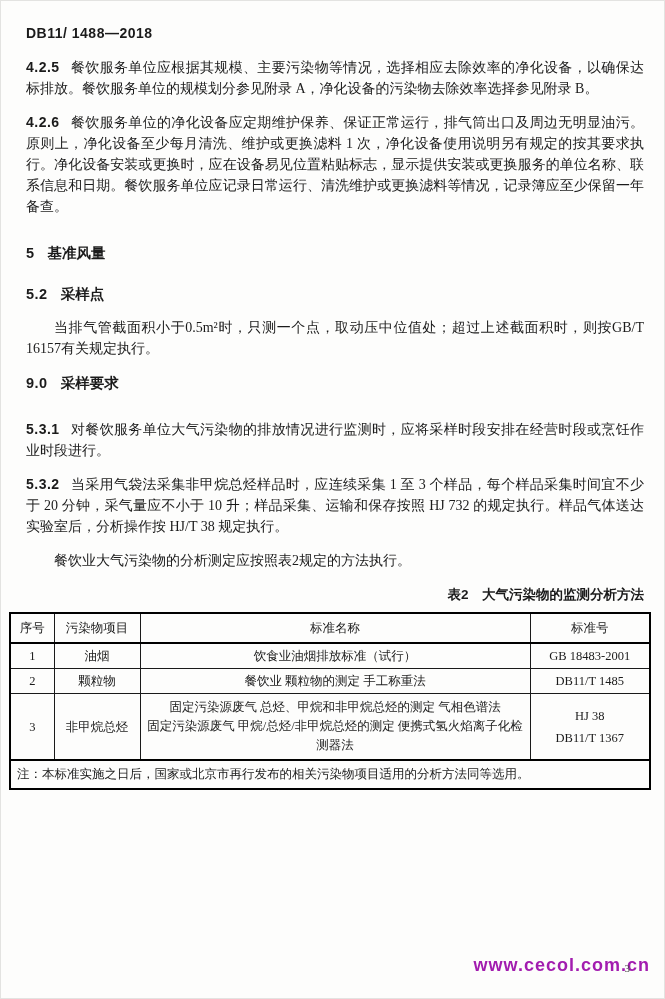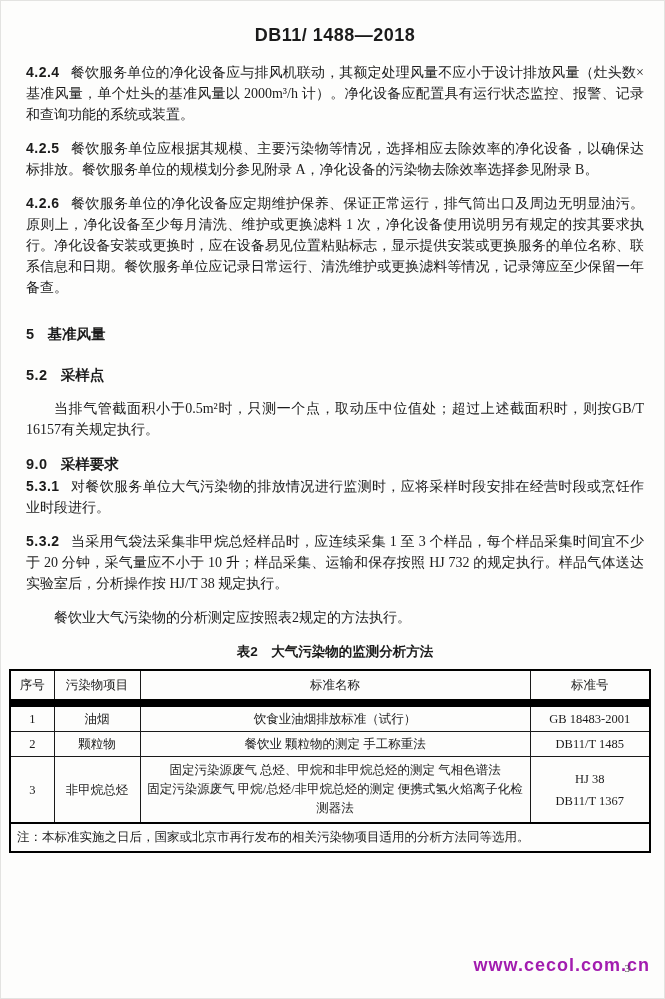--- a/index.html
+++ b/index.html
@@ -9,24 +9,24 @@
     margin:0 auto;
     background:#fdfdfc;
     border:1px solid #e3e3e1;
     box-sizing:border-box;
     padding:20px 20px 0 25px;
     overflow:hidden;
     font-family:"Liberation Serif", serif;
     color:#1b1b1b;
   }
   .doc-header {
-    text-align:center;
+    text-align:left;
     font-family:"Liberation Sans", sans-serif;
     font-weight:bold;
-    font-size:18px;
+    font-size:14px;
     letter-spacing:0.5px;
     margin:4px 0 16px 0;
   }
   .clause {
     font-size:14px; line-height:21px;
     text-align:justify;
     margin:0 0 13px 0;
   }
   .clause .num {
     font-family:"Liberation Sans", sans-serif;
@@ -49,21 +49,21 @@
   }
   .h-sec + .h-sub { margin-top:22px; }
   .h-sec .num, .h-sub .num { margin-right:13px; letter-spacing:0.5px; }
   .body-para {
     font-size:14px; line-height:21px;
     text-align:justify;
     text-indent:2em;
     margin:13px 0 12px 0;
   }
   .tbl-caption {
-    text-align:center;
+    text-align:right;
     font-family:"Liberation Sans", sans-serif;
     font-weight:bold;
     font-size:13.5px;
     margin:15px 0 8px 0;
   }
   table.std-table {
     border-collapse:collapse;
     table-layout:fixed;
     width:640px;
     margin-left:-17px;
@@ -74,21 +74,21 @@
     font-size:12.5px;
     font-weight:normal;
     line-height:18px;
     padding:3px 4px;
     text-align:center;
     vertical-align:middle;
     overflow:hidden;
   }
   table.std-table thead th {
     height:22px;
-    border-bottom:8px solid #000000;
+    border-bottom:2px solid #000000;
   }
   table.std-table td.tall { padding:4px 4px; }
   .std-line { line-height:19px; }
   .code-line { line-height:22px; }
   tr.note-row td {
     text-align:left;
     border-top:2px solid #000;
     padding:5px 6px;
     line-height:17px;
   }
@@ -109,37 +109,36 @@
     font-family:"Liberation Serif", serif;
   }
 </style>
 </head>
 <body>
 
 <div class="page">
 
   <div class="doc-header">DB11/ 1488—2018</div>
 
-  <p class="clause"><span class="num">4.2.4</span><span>餐饮服务单位的净化设备应与排风机联动，其额定处理风量不应小于设计排放风量（灶头数×基准风量，单个灶头的基准风量以 2000m³/h 计）。净化设备应配置具有运行状态监控、报警、记录和查询功能的系统或装置。</span></p>
 
   <p class="clause"><span class="num">4.2.5</span><span>餐饮服务单位应根据其规模、主要污染物等情况，选择相应去除效率的净化设备，以确保达标排放。餐饮服务单位的规模划分参见附录 A，净化设备的污染物去除效率选择参见附录 B。</span></p>
 
   <p class="clause"><span class="num">4.2.6</span><span>餐饮服务单位的净化设备应定期维护保养、保证正常运行，排气筒出口及周边无明显油污。原则上，净化设备至少每月清洗、维护或更换滤料 1 次，净化设备使用说明另有规定的按其要求执行。净化设备安装或更换时，应在设备易见位置粘贴标志，显示提供安装或更换服务的单位名称、联系信息和日期。餐饮服务单位应记录日常运行、清洗维护或更换滤料等情况，记录簿应至少保留一年备查。</span></p>
 
   <h2 class="h-sec"><span class="num">5</span><span>基准风量</span></h2>
 
 
 
   <h3 class="h-sub"><span class="num">5.2</span><span>采样点</span></h3>
 
   <p class="body-para">当排气管截面积小于0.5m²时，只测一个点，取动压中位值处；超过上述截面积时，则按GB/T 16157有关规定执行。</p>
 
   <h3 class="h-sub"><span class="num">9.0</span><span>采样要求</span></h3>
 
-  <p class="clause" style="margin-top:2px"><span class="num">5.3.1</span><span>对餐饮服务单位大气污染物的排放情况进行监测时，应将采样时段安排在经营时段或烹饪作业时段进行。</span></p>
+  <p class="clause" style="margin-top:26px"><span class="num">5.3.1</span><span>对餐饮服务单位大气污染物的排放情况进行监测时，应将采样时段安排在经营时段或烹饪作业时段进行。</span></p>
 
   <p class="clause"><span class="num">5.3.2</span><span>当采用气袋法采集非甲烷总烃样品时，应连续采集 1 至 3 个样品，每个样品采集时间宜不少于 20 分钟，采气量应不小于 10 升；样品采集、运输和保存按照 HJ 732 的规定执行。样品气体送达实验室后，分析操作按 HJ/T 38 规定执行。</span></p>
 
 
   <p class="body-para">餐饮业大气污染物的分析测定应按照表2规定的方法执行。</p>
 
   <div class="tbl-caption">表2　大气污染物的监测分析方法</div>
 
   <table class="std-table">
     <colgroup>

